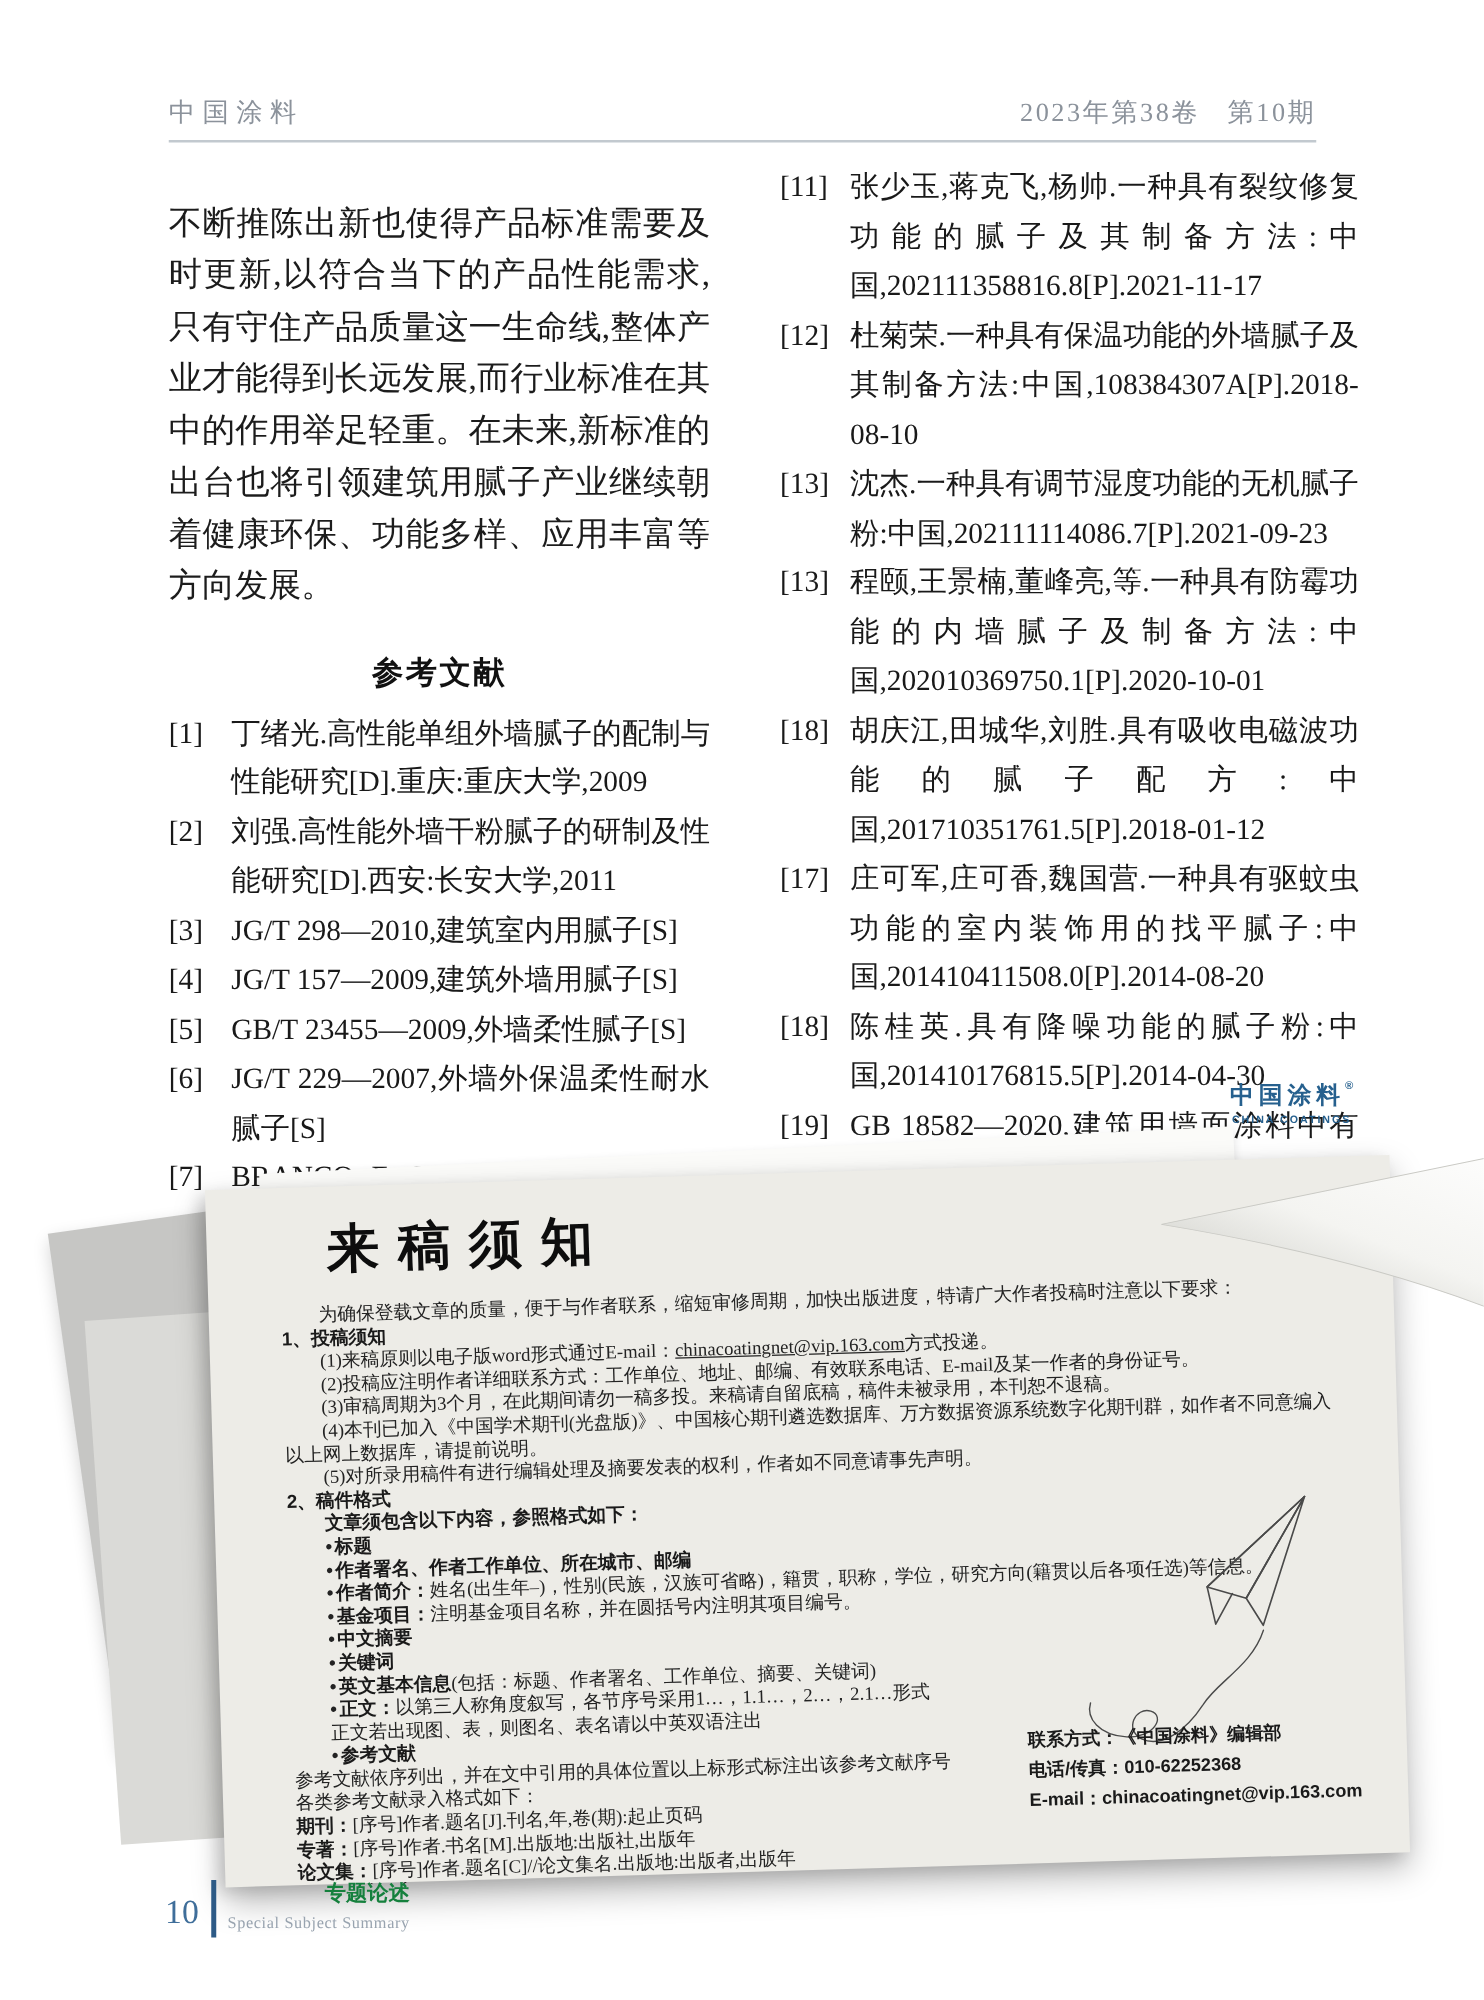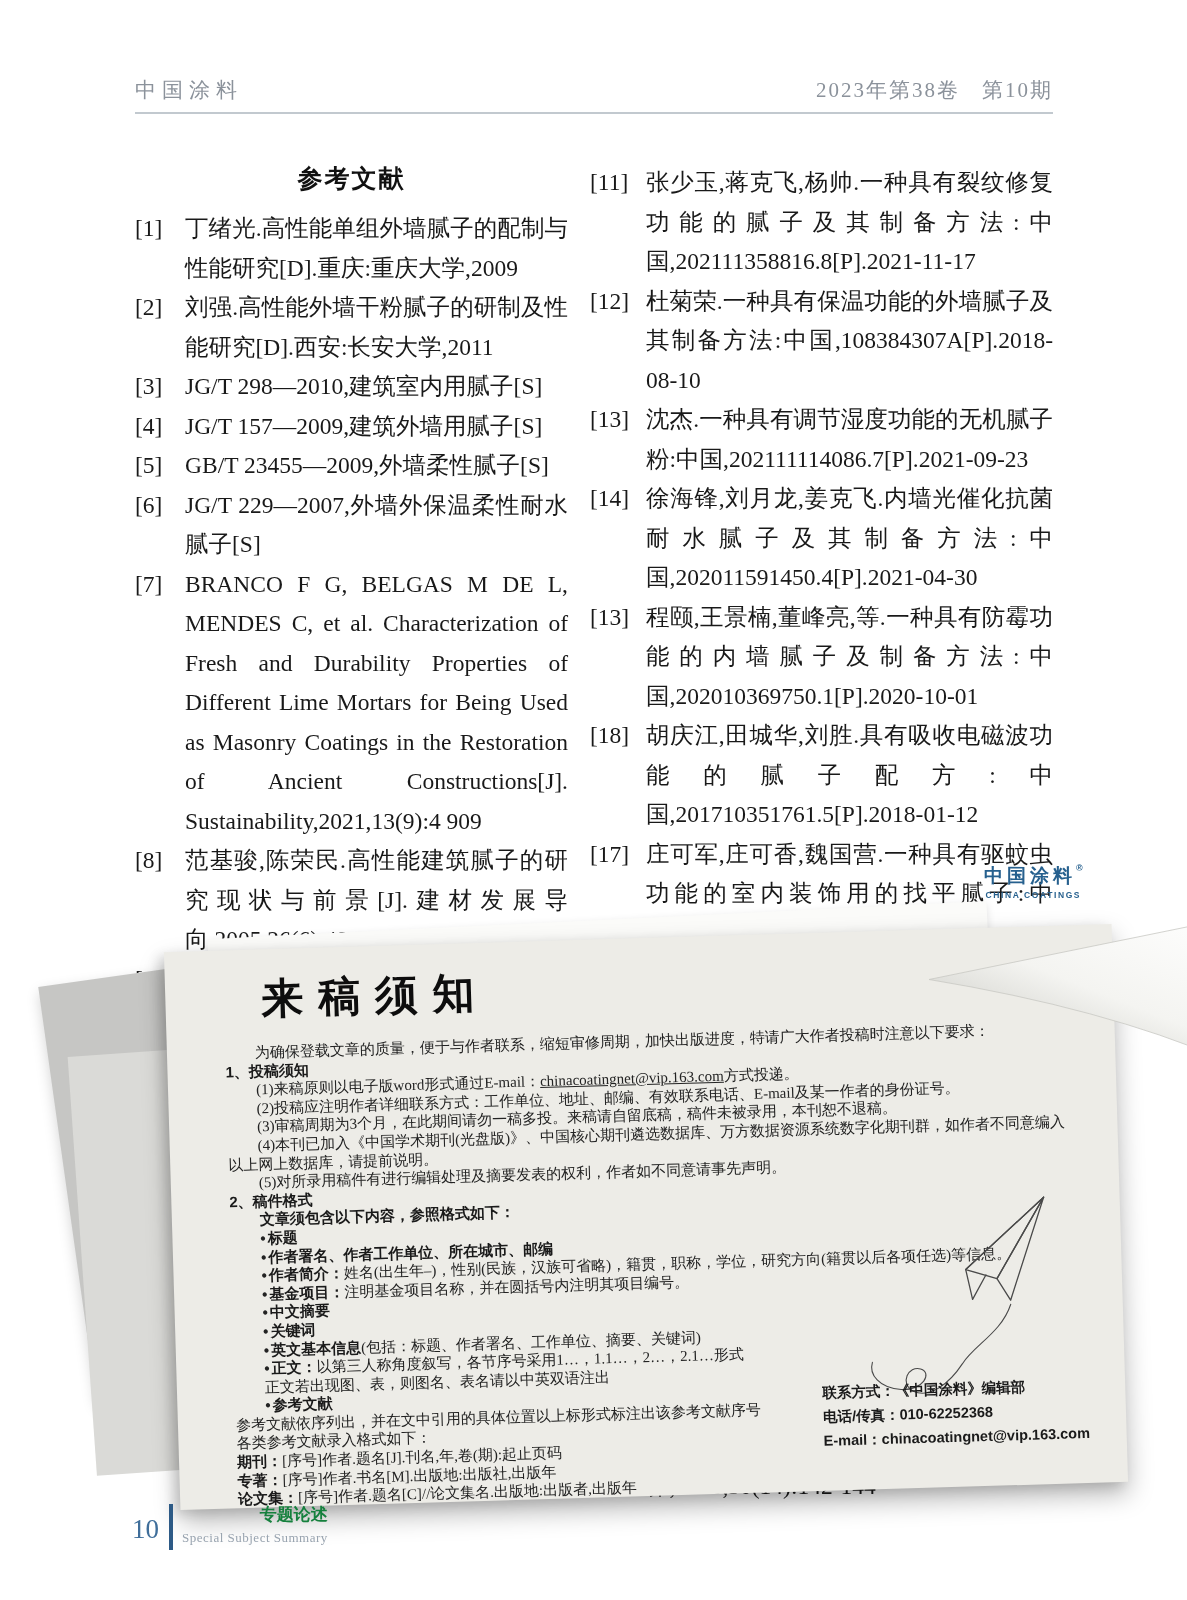--- a/index.html
+++ b/index.html
@@ -10,21 +10,21 @@
   
   .pg-header{position:absolute;left:135px;top:76px;width:918px;display:flex;justify-content:space-between;align-items:flex-end;color:#8b929b;font-size:21px;}
   .pg-header .jname{letter-spacing:6px;}
   .pg-header .issue{letter-spacing:2px;}
   .pg-header .issue .gap{display:inline-block;width:22px;}
   .pg-rule{position:absolute;left:135px;top:112px;width:918px;height:2px;background:#c2c9cf;}
 
   
   .col{position:absolute;top:131px;}
   .col-left{left:135px;width:433px;}
-  .col-right{left:590px;width:463px;margin-top:32px;}
+  .col-right{left:624px;width:463px;}
   .lead{font-size:26.5px;line-height:41.5px;text-align:justify;color:#1c1c1c;}
   .refs-title{font-family:"Liberation Sans",sans-serif;font-weight:bold;font-size:25px;color:#111;text-align:center;margin:31px 0 14px 0;letter-spacing:2px;}
   ul.refs{list-style:none;margin:0;padding:0;font-size:23.5px;line-height:39.5px;text-align:justify;color:#191919;}
   ul.refs li{position:relative;padding-left:50px;}
   ul.refs.wide li{padding-left:56px;}
   ul.refs li .num{position:absolute;left:0;top:0;}
 
   
   .logo{position:absolute;left:984px;top:863px;color:#26608e;text-align:center;font-family:"Liberation Sans",sans-serif;}
   .logo .cn{font-size:19px;font-weight:bold;letter-spacing:4px;white-space:nowrap;}
@@ -67,41 +67,41 @@
 
 <div class="pg-header">
   <span class="jname">中国涂料</span>
   <span class="issue">
     <span>2023年第38卷</span><span class="gap"></span><span>第10期</span>
   </span>
 </div>
 <div class="pg-rule"></div>
 
 <div class="col col-left">
+  <p class="lead">不断推陈出新也使得产品标准需要及时更新,以符合当下的产品性能需求,只有守住产品质量这一生命线,整体产业才能得到长远发展,而行业标准在其中的作用举足轻重。在未来,新标准的出台也将引领建筑用腻子产业继续朝着健康环保、功能多样、应用丰富等方向发展。</p>
   <div class="refs-title">参考文献</div>
   <ul class="refs">
     <li><span class="num">[1]</span><span>丁绪光.高性能单组外墙腻子的配制与性能研究[D].重庆:重庆大学,2009</span></li>
     <li><span class="num">[2]</span><span>刘强.高性能外墙干粉腻子的研制及性能研究[D].西安:长安大学,2011</span></li>
     <li><span class="num">[3]</span><span>JG/T 298—2010,建筑室内用腻子[S]</span></li>
     <li><span class="num">[4]</span><span>JG/T 157—2009,建筑外墙用腻子[S]</span></li>
     <li><span class="num">[5]</span><span>GB/T 23455—2009,外墙柔性腻子[S]</span></li>
     <li><span class="num">[6]</span><span>JG/T 229—2007,外墙外保温柔性耐水腻子[S]</span></li>
     <li><span class="num">[7]</span><span>BRANCO F G, BELGAS M DE L, MENDES C, et al. Characterization of Fresh and Durability Properties of Different Lime Mortars for Being Used as Masonry Coatings in the Restoration of Ancient Constructions[J]. Sustainability,2021,13(9):4 909</span></li>
     <li><span class="num">[8]</span><span>范基骏,陈荣民.高性能建筑腻子的研究现状与前景[J].建材发展导向,2005,26(6):49-52</span></li>
     <li><span class="num">[9]</span><span>王文潜.建筑内墙调湿腻子的制备及其性能研究[D].吉林:吉林建筑大学,2020</span></li>
     <li><span class="num">[10]</span><span>汪建平,张本山,屈哲辉,等.建筑内墙腻子研究现状[J].广东化工,2014,41(21):120-121</span></li>
   </ul>
 </div>
 
 <div class="col col-right">
   <ul class="refs wide">
     <li><span class="num">[11]</span><span>张少玉,蒋克飞,杨帅.一种具有裂纹修复功能的腻子及其制备方法:中国,202111358816.8[P].2021-11-17</span></li>
     <li><span class="num">[12]</span><span>杜菊荣.一种具有保温功能的外墙腻子及其制备方法:中国,108384307A[P].2018-08-10</span></li>
     <li><span class="num">[13]</span><span>沈杰.一种具有调节湿度功能的无机腻子粉:中国,202111114086.7[P].2021-09-23</span></li>
-    <li><span class="num">[14]</span><span>徐海锋,刘月龙,姜克飞.内墙光催化抗菌耐水腻子及其制备方法:中国,202011591450.4[P].2021-04-30</span></li>
     <li><span class="num">[13]</span><span>程颐,王景楠,董峰亮,等.一种具有防霉功能的内墙腻子及制备方法:中国,202010369750.1[P].2020-10-01</span></li>
     <li><span class="num">[18]</span><span>胡庆江,田城华,刘胜.具有吸收电磁波功能的腻子配方:中国,201710351761.5[P].2018-01-12</span></li>
     <li><span class="num">[17]</span><span>庄可军,庄可香,魏国营.一种具有驱蚊虫功能的室内装饰用的找平腻子:中国,201410411508.0[P].2014-08-20</span></li>
     <li><span class="num">[18]</span><span>陈桂英.具有降噪功能的腻子粉:中国,201410176815.5[P].2014-04-30</span></li>
     <li><span class="num">[19]</span><span>GB 18582—2020,建筑用墙面涂料中有害物质限量[S]</span></li>
     <li><span class="num">[20]</span><span>徐峰.墙面腻子的现状与发展建议[J].新型建筑材料,2002,28(4):20-22</span></li>
     <li><span class="num">[21]</span><span>杨兵,王连盛,梁杨,等.建筑腻子柔韧性的表征方法[J].涂料工业,2023,53(1):59-62,70</span></li>
     <li><span class="num">[22]</span><span>高锦秀,吴盛培.JG/T157—2009中动态抗开裂性试验方法的探究[J].广东化工,2016,4(11):65,84</span></li>
     <li><span class="num">[23]</span><span>李建国.外墙腻子施工研究[J].房地产世界,2023,30(14):142-144</span></li>
   </ul>

